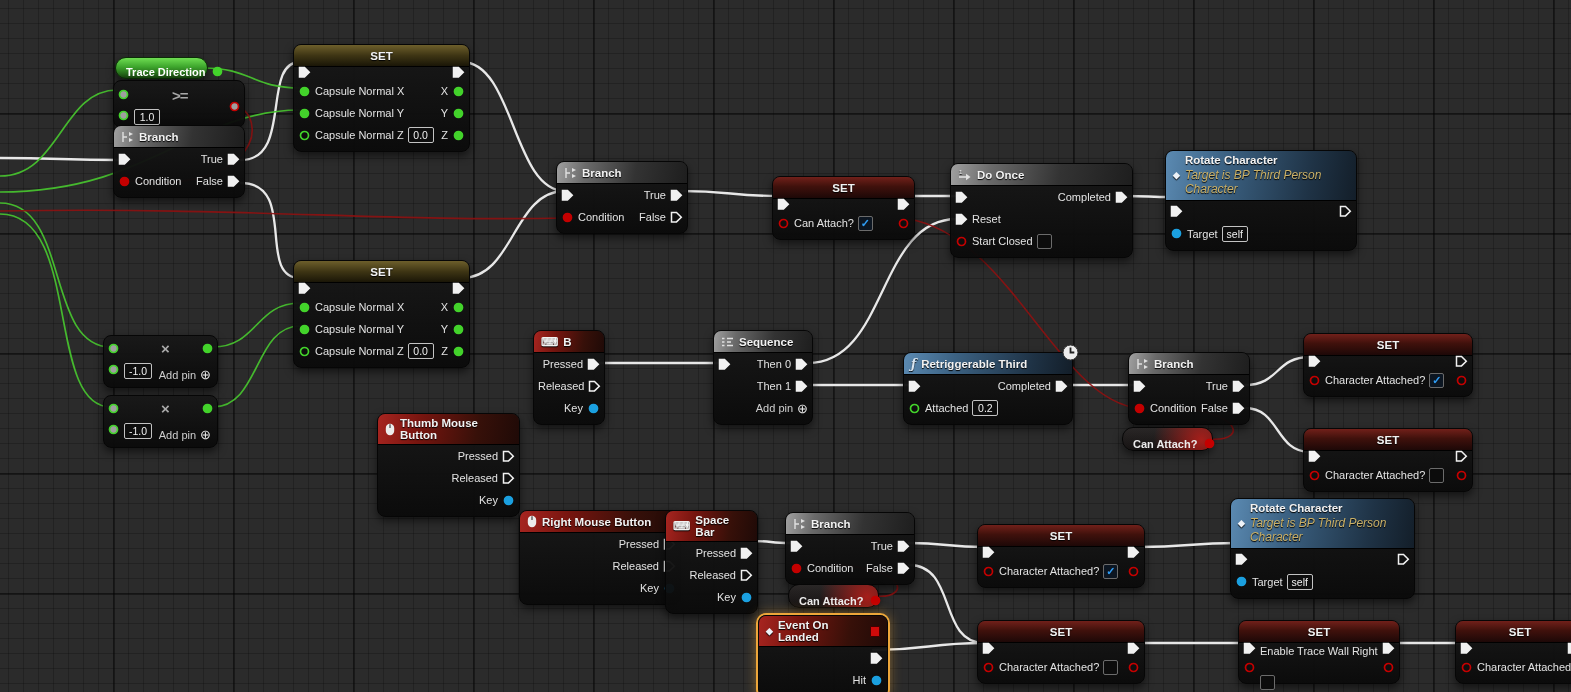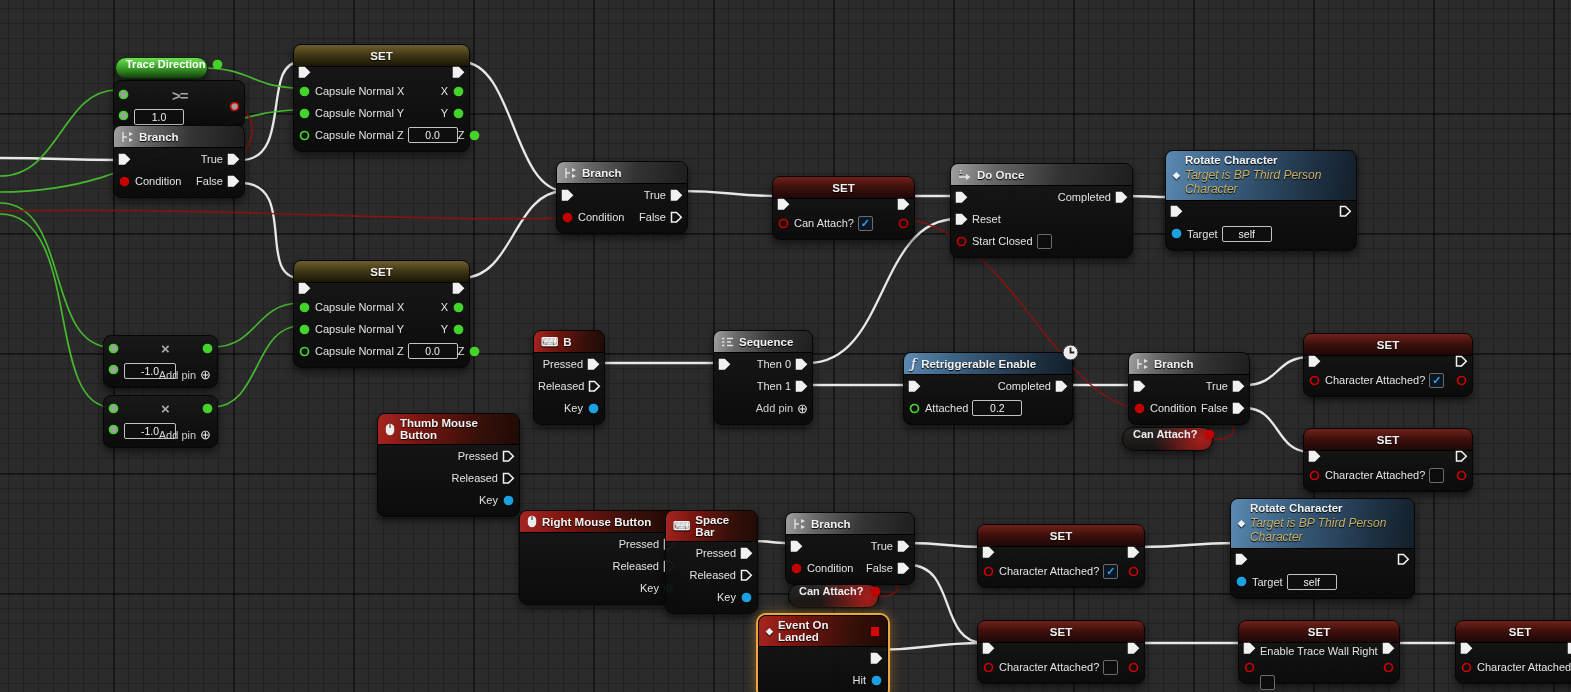--- a/index.html
+++ b/index.html
@@ -35,29 +35,29 @@
   .hd-setred{background:linear-gradient(180deg,#71201a 0%,#40110c 45%,#1d0807 100%);}
   .hd-olive{background:linear-gradient(180deg,#6d5f2b 0%,#3e3514 50%,#1a1607 100%);}
   .hd-blue {background:linear-gradient(100deg,#5b8ab2 0%,#3c6283 30%,#1f3346 75%,#131e29 100%);}
   .tt{display:flex;flex-direction:column;line-height:1.2;}
   .sub{font-weight:normal;font-style:italic;font-size:12px;color:#c9b068;}
   .row{display:flex;justify-content:space-between;align-items:center;padding:2px 4px;height:18px;}
   .exec-row{height:13px;margin-top:-2px;padding:1px 4px;}
   .side{display:flex;align-items:center;gap:4px;}
   .lbl{color:#e2e2e2;white-space:nowrap;}
   .pin{display:inline-flex;align-items:center;}
-  .vbox{border:1px solid #c3c3c3;background:#0e0e0e;padding:0 16px;border-radius:2px;
+  .vbox{border:1px solid #c3c3c3;background:#0e0e0e;padding:0 4px;border-radius:2px;
         font-size:10.5px;color:#efefef;min-width:16px;text-align:center;line-height:14px;}
   .cb{width:13px;height:13px;border:1px solid #6b6b6b;background:#0c0c0c;border-radius:2px;
       display:inline-flex;align-items:center;justify-content:center;}
   .cb.on{background:#0c1622;}
   .cb i{font-style:normal;font-weight:bold;font-size:11px;color:#2f9df5;line-height:1;}
   .addpin{color:#cfcfcf;display:inline-flex;align-items:center;gap:4px;white-space:nowrap;}
   .addpin b{font-weight:normal;font-size:13px;color:#e8e8e8;}
-  .getter{display:flex;align-items:flex-start;padding:0 4px 0 10px;gap:6px;font-weight:bold;
+  .getter{display:flex;align-items:flex-end;padding:0 4px 0 10px;gap:6px;font-weight:bold;
           font-size:11px;border-radius:11px;padding-bottom:0;}
   .getter .gt{flex:1;text-align:center;white-space:nowrap;}
   .g-green{background:linear-gradient(180deg,#6ede52 0%,#3da42c 45%,#16420e 100%);border-color:#0a2c06;color:#fff;}
   .g-red{background:radial-gradient(circle at 88% 55%, rgba(190,30,25,.85), rgba(40,10,8,.1) 60%),
          linear-gradient(180deg,#2a2a2a,#141414);color:#ececec;}
   .math{padding:0;}
   .abs{position:absolute;}
   .sym{font-weight:bold;color:#a9a9a9;font-size:15px;letter-spacing:-1px;}
   .ic{display:inline-flex;align-items:center;}
   .gl{font-size:12px;line-height:1;}
@@ -644,21 +644,21 @@
             <b>⊕</b>
           </span>
         </div>
       </div>
     </div>
     <div class="node" style="left: 903px; top: 352px; width: 170px;">
       <div class="hd hd-blue">
         <span class="ic">
           <span class="fx">ƒ</span>
         </span>
-        <span class="t">Retriggerable Enable</span>
+        <span class="t">Retriggerable Third</span>
       </div>
       <span class="clock"><svg width="17" height="17" viewBox="0 0 17 17">
           <circle cx="8.5" cy="8.5" r="7.5" fill="#ececec" stroke="#333"></circle>
           <path d="M8.5 3.5 v5 h3.8" stroke="#222" stroke-width="1.8" fill="none"></path>
         </svg></span>
       <div class="row">
         <div class="side l">
           <span class="pin">
             <svg width="13" height="13" viewBox="0 0 13 13">
               <path d="M1.5 1.5 h5 l4.8 4.7 -4.8 4.7 h-5 z" fill="#f1f1f1" stroke="#f1f1f1" stroke-width="1.5"></path>

